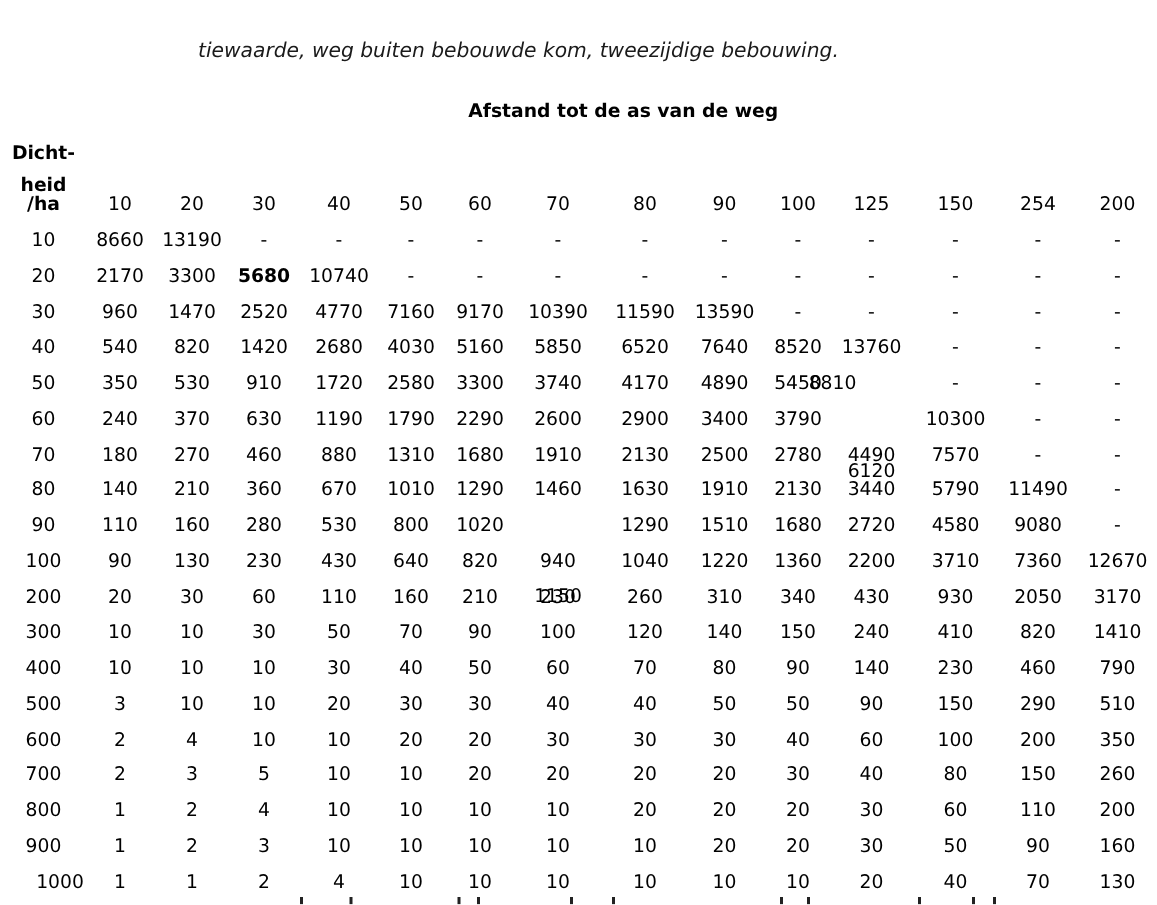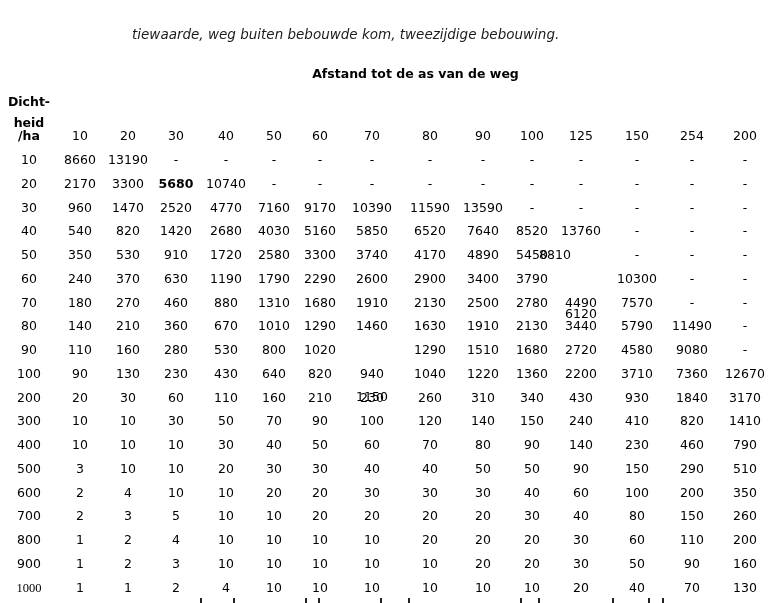--- a/index.html
+++ b/index.html
@@ -243,21 +243,21 @@
       <div class="cell" style="left: 176px;">60</div>
       <div class="cell" style="left: 226px;">110</div>
       <div class="cell" style="left: 274px;">160</div>
       <div class="cell" style="left: 320px;">210</div>
       <div class="cell" style="left: 372px;">230</div>
       <div class="cell" style="left: 430px;">260</div>
       <div class="cell" style="left: 483px;">310</div>
       <div class="cell" style="left: 532px;">340</div>
       <div class="cell" style="left: 581px;">430</div>
       <div class="cell" style="left: 637px;">930</div>
-      <div class="cell" style="left: 692px;">1840</div>
+      <div class="cell" style="left: 692px;">2050</div>
       <div class="cell" style="left: 745px;">3170</div>
     </div>
     <div class="row" style="top: 409.25px;">
       <div class="cell first" style="left: 29px;">300</div>
       <div class="cell" style="left: 80px;">10</div>
       <div class="cell" style="left: 128px;">10</div>
       <div class="cell" style="left: 176px;">30</div>
       <div class="cell" style="left: 226px;">50</div>
       <div class="cell" style="left: 274px;">70</div>
       <div class="cell" style="left: 320px;">90</div>
@@ -366,21 +366,21 @@
       <div class="cell" style="left: 372px;">10</div>
       <div class="cell" style="left: 430px;">10</div>
       <div class="cell" style="left: 483px;">20</div>
       <div class="cell" style="left: 532px;">20</div>
       <div class="cell" style="left: 581px;">30</div>
       <div class="cell" style="left: 637px;">50</div>
       <div class="cell" style="left: 692px;">90</div>
       <div class="cell" style="left: 745px;">160</div>
     </div>
     <div class="row" style="top: 575.5px;">
-      <div class="cell first" style="left: 29px; font-family: Liberation Serif, serif;">1000</div>
+      <div class="cell first" style="left: 40px;">1000</div>
       <div class="cell" style="left: 80px;">1</div>
       <div class="cell" style="left: 128px;">1</div>
       <div class="cell" style="left: 176px;">2</div>
       <div class="cell" style="left: 226px;">4</div>
       <div class="cell" style="left: 274px;">10</div>
       <div class="cell" style="left: 320px;">10</div>
       <div class="cell" style="left: 372px;">10</div>
       <div class="cell" style="left: 430px;">10</div>
       <div class="cell" style="left: 483px;">10</div>
       <div class="cell" style="left: 532px;">10</div>

